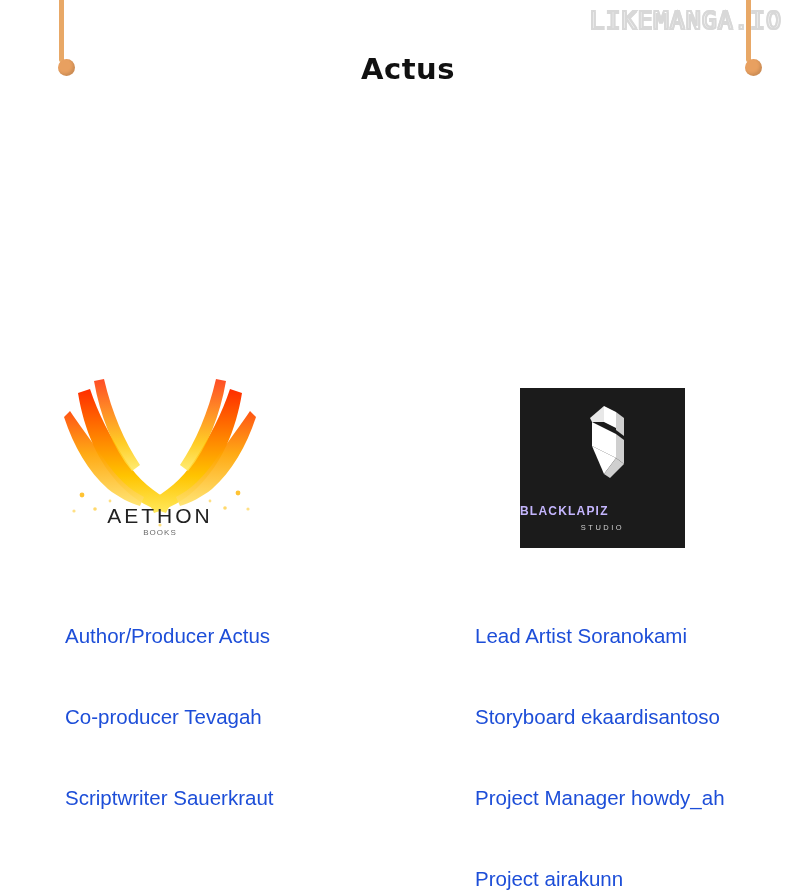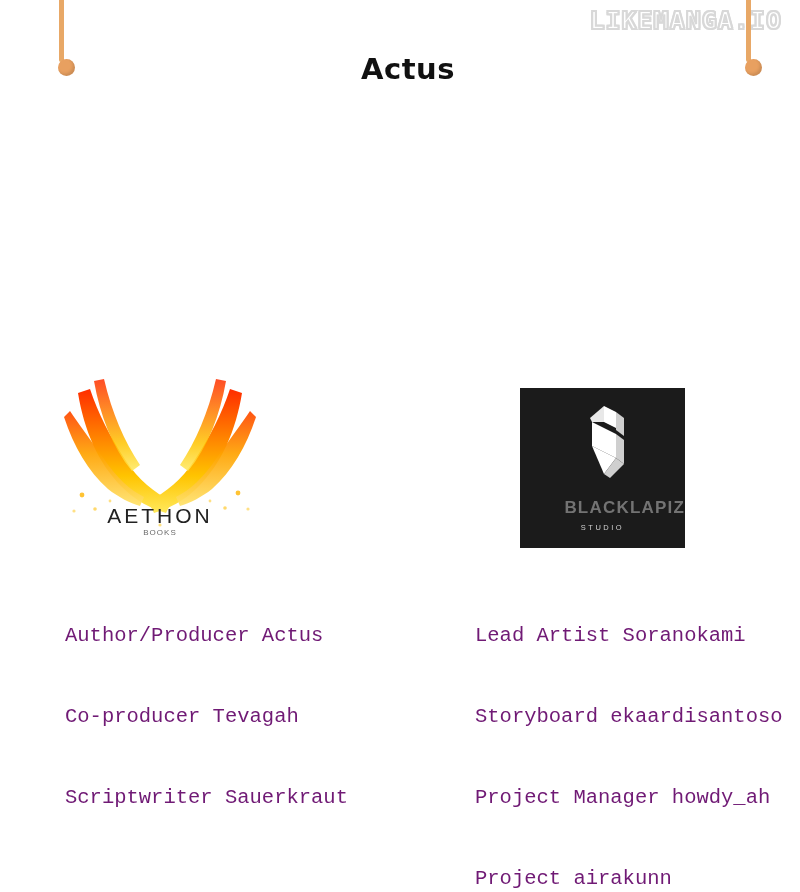--- a/index.html
+++ b/index.html
@@ -15,21 +15,21 @@
     font-family: "Liberation Sans", sans-serif;
     color: #1a1a1a;
   }
 
   
   .watermark {
     position: absolute;
     top: 6px;
     right: 18px;
     font-family: "DejaVu Sans Mono", monospace;
-    font-weight: bold;
+    font-weight: normal;
     font-size: 25px;
     letter-spacing: 1px;
     color: #ffffff;
     -webkit-text-stroke: 2px #d8d8d8;
     text-shadow:
       -1px -1px 0 #d9d9d9,
        1px -1px 0 #d9d9d9,
       -1px  1px 0 #d9d9d9,
        1px  1px 0 #d9d9d9;
     user-select: none;
@@ -89,23 +89,22 @@
   .col-right .logo-wrap {
     height: 165px;
     justify-content: flex-start;
     margin-left: 45px;
   }
 
   .credits {
     margin-top: 18px;
     font-size: 20.5px;
     line-height: 27px;
-    color: #701a75;
+    color: #1d4ed8;
     white-space: pre;
-    font-family: Liberation Mono, monospace;
   }
   .col-left .credits  { margin-left: 5px; }
   .col-right .credits { margin-left: 0px; }
 
   .credit-line { display: block; }
 
   
   .aethon-name {
     font-family: "Liberation Sans", sans-serif;
     font-size: 21px;
@@ -123,23 +122,23 @@
   .bl-box {
     width: 165px;
     height: 160px;
     background: #1b1b1b;
     position: relative;
   }
   .bl-name {
     position: absolute;
     bottom: 30px;
     width: 100%;
-    text-align: right;
-    color: #737373;
-    font-size: 17px;
+    text-align: left;
+    color: #c4b5fd;
+    font-size: 12px;
     font-weight: bold;
     letter-spacing: 1.2px;
   }
   .bl-sub {
     position: absolute;
     bottom: 16px;
     width: 100%;
     text-align: center;
     color: #cfcfcf;
     font-size: 7.5px;

